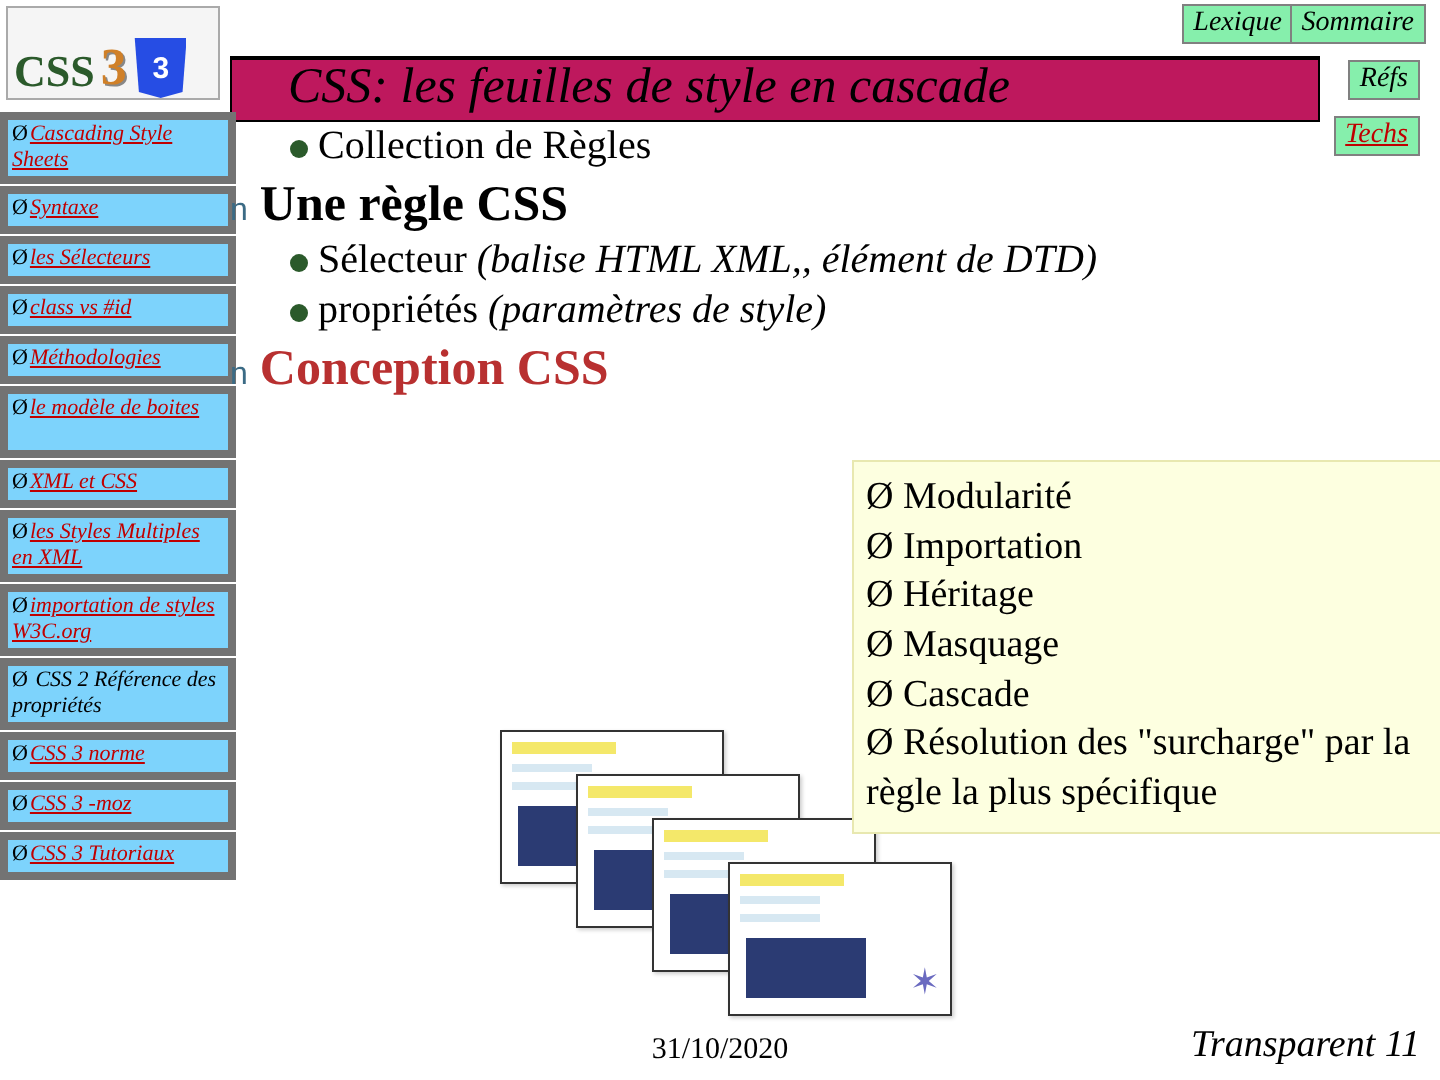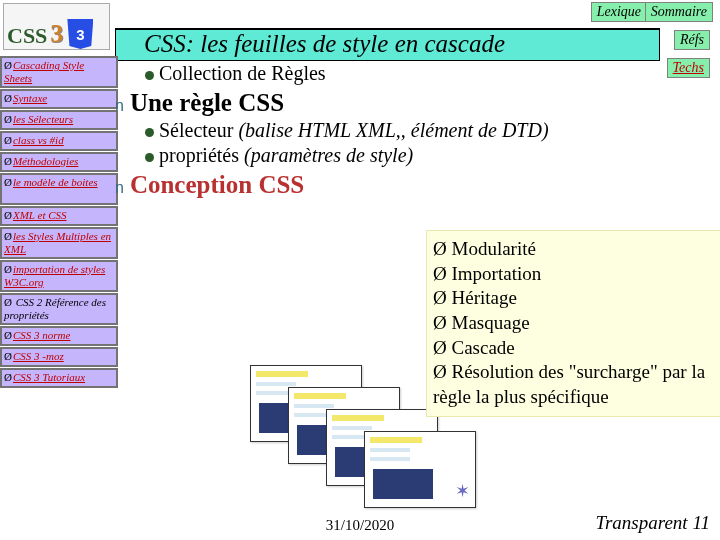--- a/index.html
+++ b/index.html
@@ -60,39 +60,39 @@
   .logo .shield span { color:#fff; font-weight:bold; font-family:Arial; font-size:15px;}
   .title-band {
     position: absolute;
     left: 115px; top: 28px; right: 60px;
     border: 1px solid #000;
     border-top: 2px solid #000;
     font-style: italic;
     font-family: "Times New Roman", serif;
     font-size: 25px;
     padding: 0 0 2px 28px;
-    background: #5eead4;
+    background: #be185d;
     height: 28px;
     line-height: 28px;
   }
   .sidebar {
     position: absolute;
     left: 0; top: 55px;
     width: 118px;
   }
   .sidebar a {
     display: block;
-    border: 2px solid #737373;
+    border: 4px solid #737373;
     margin: 1px 0;
     padding: 1px 2px 1px 2px;
     font-size: 11px;
     font-style: italic;
     color: #c00000;
     text-decoration: underline;
-    background: #c4b5fd;
+    background: #7dd3fc;
     line-height: 1.15;
     min-height: 14px;
   }
   .sidebar a.double { min-height: 26px; }
   .sidebar a::before {
     content: "Ø";
     color: #000;
     text-decoration: none;
     display: inline-block;
     margin-right: 1px;

